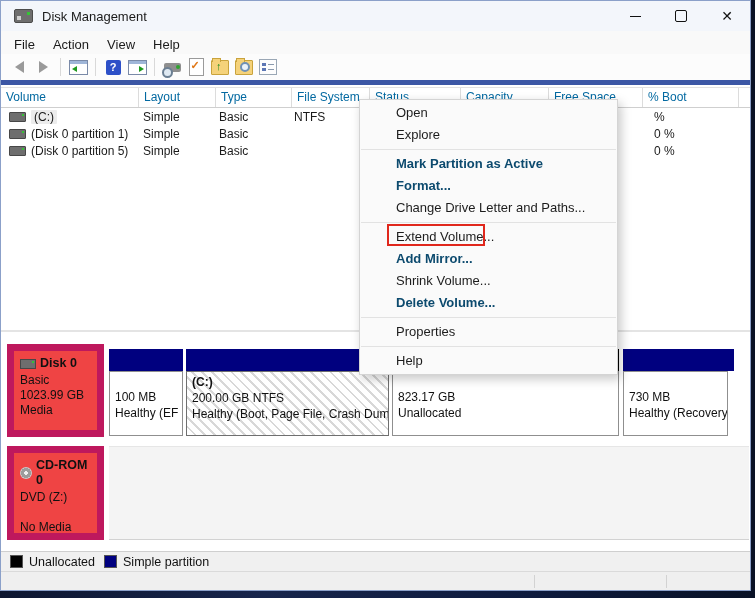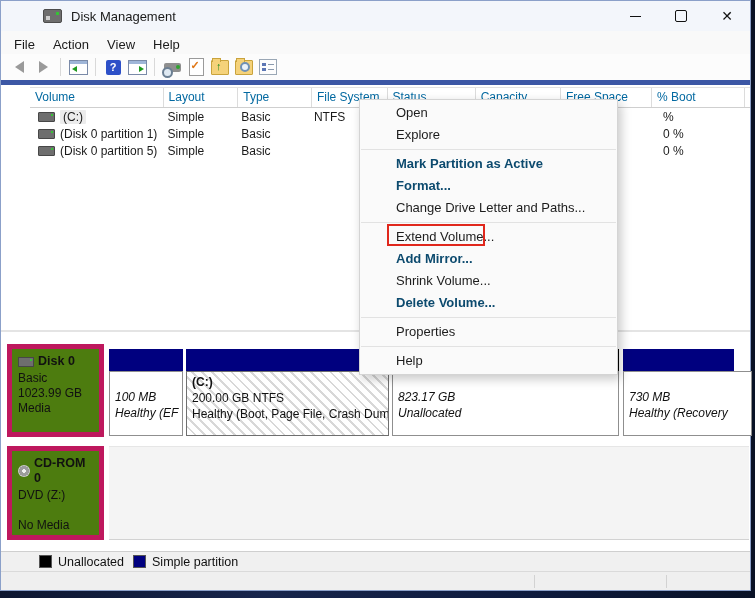--- a/index.html
+++ b/index.html
@@ -1,19 +1,19 @@
 <!DOCTYPE html>
 <html><head>
 <meta charset="utf-8">
 <style>
   html,body{margin:0;padding:0;}
   body{background:#0c1428;font-family:"Liberation Sans",sans-serif;-webkit-font-smoothing:antialiased;}
   #stage{position:relative;width:755px;height:598px;overflow:hidden;
          background:linear-gradient(90deg,#0d1630 0%,#17254c 35%,#0e1b3e 70%,#091226 100%);}
-  .abs{position:absolute;box-sizing:border-box;padding-left:29px;}
+  .abs{position:absolute;box-sizing:border-box;}
 
   
   #win{left:0;top:0;width:751px;height:591px;background:#ffffff;border:1px solid #8ba0c9;}
   .titlebar{left:0;top:0;width:100%;height:30px;background:#f3f6fb;display:flex;align-items:center;}
   .title-ico{width:17px;height:12px;background:#6e6e6e;border-radius:2px;margin:0 9px 0 13px;position:relative;border:1px solid #4c4c4c;}
   .title-ico::after{content:"";position:absolute;right:2px;top:2px;width:3px;height:3px;background:#35c335;}
   .title-ico::before{content:"";position:absolute;left:2px;bottom:2px;width:4px;height:4px;background:#cfcfcf;}
   .title-text{font-size:13px;color:#1a1a1a;}
   .caption-btns{margin-left:auto;display:flex;height:100%;}
   .cap-btn{width:46px;height:100%;display:flex;align-items:center;justify-content:center;color:#111;font-size:14px;}
@@ -56,31 +56,31 @@
   .lv-row{display:flex;height:17px;align-items:center;}
   .lv-cell{font-size:12px;color:#1a1a1a;padding-left:5px;overflow:hidden;white-space:nowrap;}
   .vol-cell{display:flex;align-items:center;}
   .vol-ico{width:15px;height:8px;background:#6e6e6e;border:1px solid #474747;border-radius:1px;margin:0 5px 0 3px;position:relative;flex:none;}
   .vol-ico::after{content:"";position:absolute;right:1px;top:1px;width:2px;height:2px;background:#35c335;}
   .hl{background:#ececec;padding:0 3px;border-radius:1px;}
   .pct-cell{padding-left:18px;}
 
   
   .graph-area{left:0;top:329px;width:100%;height:221px;background:#fff;border-top:2px solid #e4e4e4;}
-  .disk-panel{left:6px;width:97px;background:#4d7c0f;border:5px solid #be185d;padding:5px 6px;font-size:12px;color:#111;line-height:15px;}
+  .disk-panel{left:6px;width:97px;background:#ef4444;border:7px solid #be185d;padding:5px 6px;font-size:12px;color:#111;line-height:15px;}
   .disk-title{font-weight:bold;font-size:12.5px;display:flex;align-items:center;margin-bottom:2px;}
   .drive-ico{width:14px;height:8px;background:#6e6e6e;border:1px solid #474747;margin-right:4px;position:relative;flex:none;}
   .drive-ico::after{content:"";position:absolute;right:1px;top:1px;width:2px;height:2px;background:#35c335;}
   .cd-ico{width:12px;height:12px;border-radius:50%;background:radial-gradient(circle,#f0f0f0 0 2px,#9c9c9c 2px 5px,#c9c9c9 5px);margin-right:4px;flex:none;}
   .part{border:1px solid #8f8f8f;background:#fff;font-size:12px;line-height:16px;color:#111;padding:2px 5px;overflow:hidden;white-space:nowrap;}
   .part-bar{height:22px;}
   .bar-primary{background:#00007f;}
   .bar-unalloc{background:#000000;}
   .part-hatch{background:repeating-linear-gradient(45deg,#ffffff 0 5px,#d8d8d8 5px 7px);border:1px solid #6f6f6f;}
-  .pad-mid{padding-top:17px;font-style:italic;}
+  .pad-mid{padding-top:17px;}
   .cd-right{background:#f4f4f4;border-bottom:1px solid #d2d2d2;border-top:1px solid #e6e6e6;}
 
   
   .legend{left:0;top:550px;width:100%;height:20px;background:#f0f0f0;border-top:1px solid #cfcfcf;display:flex;align-items:center;font-size:12.5px;color:#111;}
   .sw{width:11px;height:11px;border:1px solid #555;margin:0 6px 0 9px;flex:none;}
   .statusbar{left:0;top:570px;width:100%;height:19px;background:#efefef;border-top:1px solid #dadada;}
   .sb-sep{position:absolute;top:3px;width:1px;height:13px;background:#d2d2d2;}
 
   
   .ctx{left:359px;top:99px;width:259px;background:#fafafa;border:1px solid #d4d4d4;
@@ -243,21 +243,21 @@
         <div style="font-weight:bold">(C:)</div>
         <div>200.00 GB NTFS</div>
         <div>Healthy (Boot, Page File, Crash Dum</div>
       </div>
 
       <div class="abs part pad-mid" style="left:391px;top:39px;width:227px;height:65px;">
         <div>823.17 GB</div>
         <div>Unallocated</div>
       </div>
 
-      <div class="abs part pad-mid" style="left:622px;top:39px;width:129px;height:65px;">
+      <div class="abs part pad-mid" style="left:622px;top:39px;width:105px;height:65px;">
         <div>730 MB</div>
         <div>Healthy (Recovery</div>
       </div>
 
       <div class="disk-panel abs" style="top:114px;height:94px;">
         <div class="disk-title">
             <div class="cd-ico"></div>
             <span>CD-ROM 0</span>
           </div>
         <div>DVD (Z:)</div>

